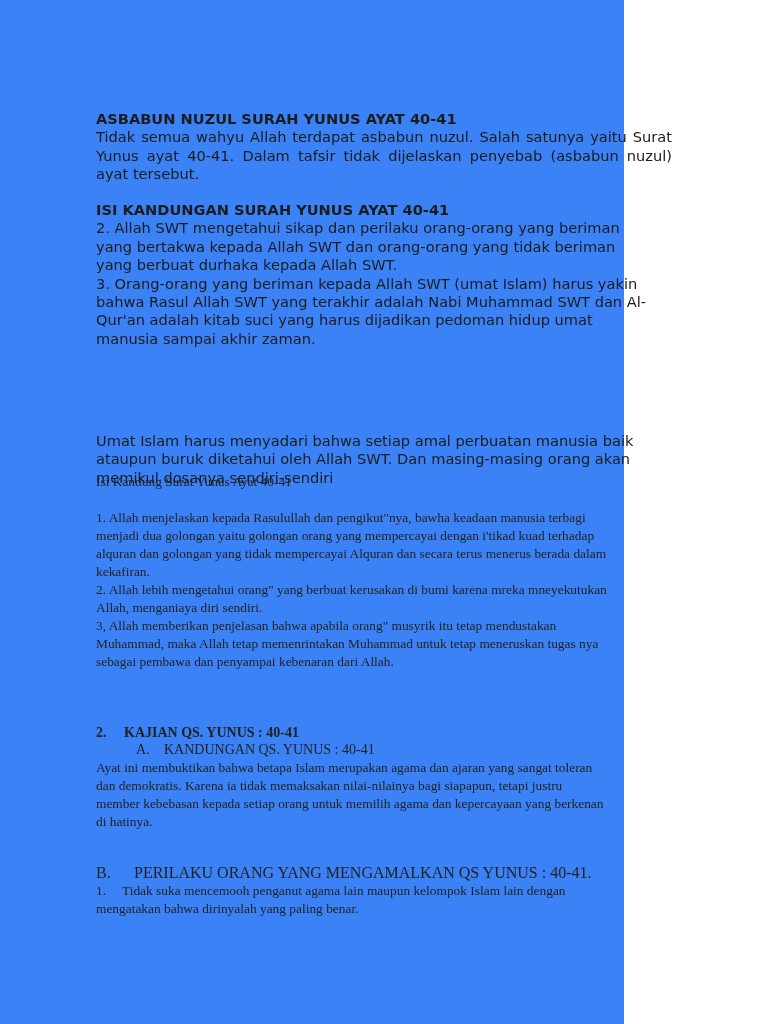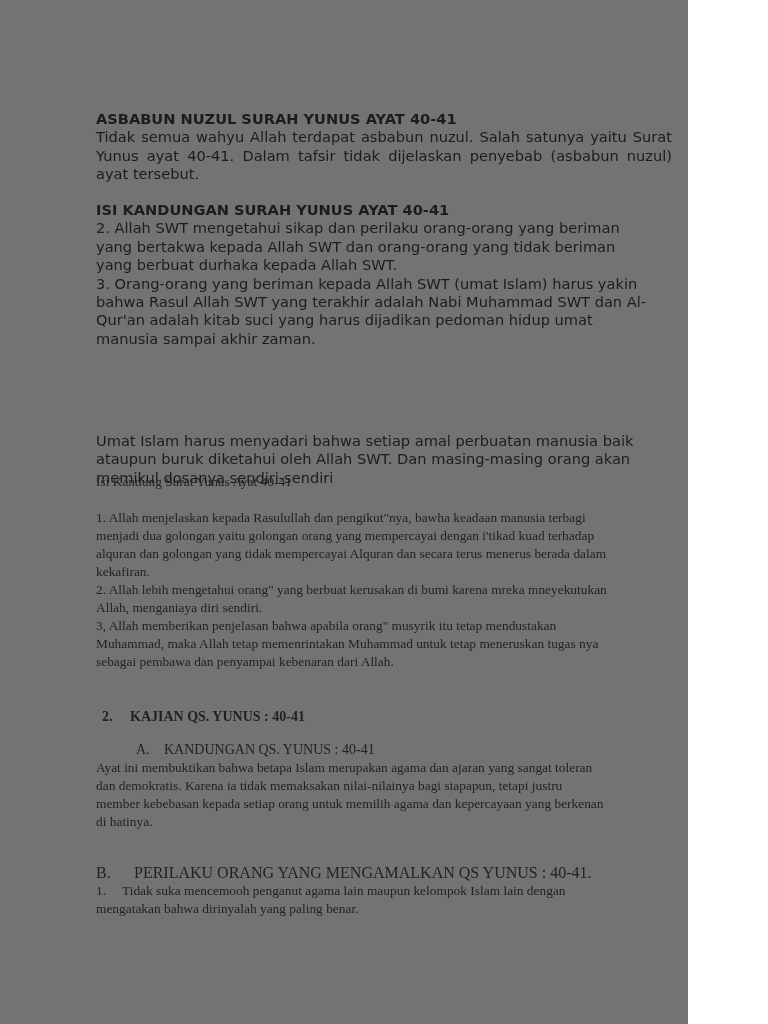--- a/index.html
+++ b/index.html
@@ -10,22 +10,22 @@
     body {
       width: 768px;
       height: 1024px;
       position: relative;
       overflow: hidden;
       color: #1a1a1a;
     }
     .page {
       position: absolute;
       left: 0; top: 0;
-      width: 688px; height: 1024px;
-      background: #737373;
+      width: 624px; height: 1024px;
+      background: #3b82f6;
     }
     .block {
       position: absolute;
       left: 96px;
       width: 576px;
     }
     .sans {
       font-family: "DejaVu Sans", sans-serif;
       font-size: 14.6px;
       line-height: 18.4px;
@@ -96,21 +96,21 @@
       <span class="line">2. Allah lebih mengetahui orang" yang berbuat kerusakan di bumi karena mreka mneyekutukan</span>
       <span class="line">Allah, menganiaya diri sendiri.</span>
     </div>
     <div>
       <span class="line">3, Allah memberikan penjelasan bahwa apabila orang" musyrik itu tetap mendustakan</span>
       <span class="line">Muhammad, maka Allah tetap memenrintakan Muhammad untuk tetap meneruskan tugas nya</span>
       <span class="line">sebagai pembawa dan penyampai kebenaran dari Allah.</span>
     </div>
   </div>
 
-  <div class="block serif" style="top:708px; width:600px;margin-left:6px;">
+  <div class="block serif" style="top:724px; width:600px;">
     <span class="line bold">
       <span class="tab" style="width:28px;">2.</span><span>KAJIAN QS. YUNUS : 40-41</span>
     </span>
   </div>
 
   <div class="block serif" style="top:741px; width:600px;">
     <span class="line" style="font-size:14px;margin-left:40px;">
       <span class="tab" style="width:28px;">A.</span><span>KANDUNGAN QS. YUNUS : 40-41</span>
     </span>
     <span class="line">Ayat ini membuktikan bahwa betapa Islam merupakan agama dan ajaran yang sangat toleran</span>

